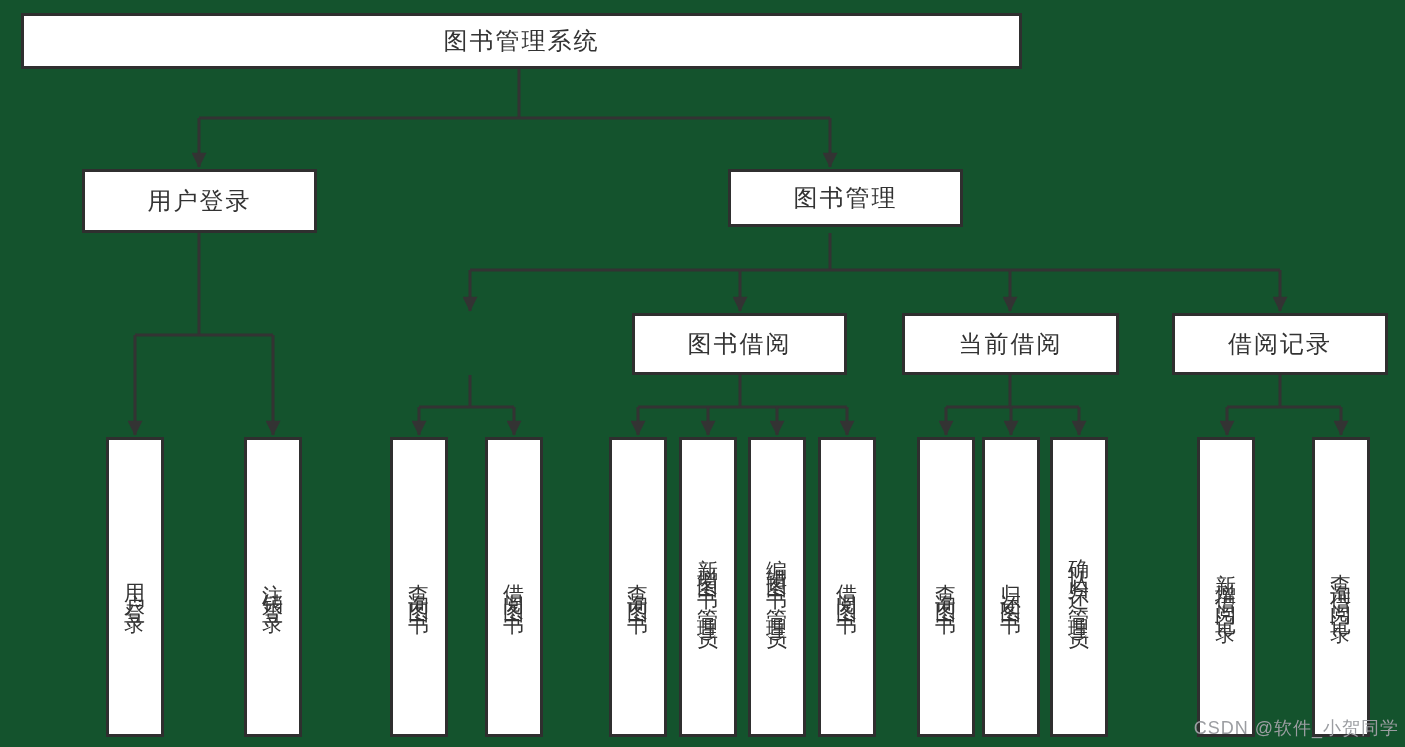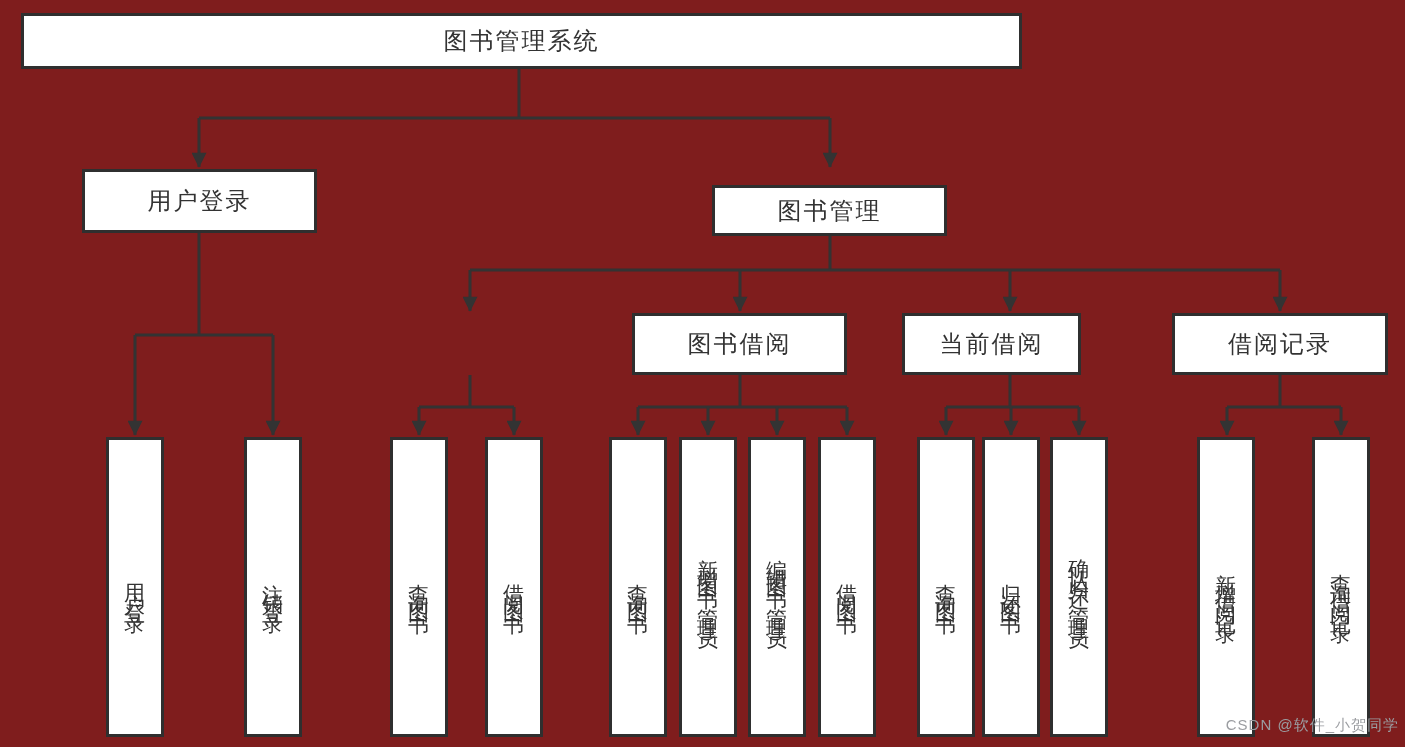--- a/index.html
+++ b/index.html
@@ -1,20 +1,20 @@
 <!DOCTYPE html>
 <html><head>
 <meta charset="utf-8">
 <style>
   html, body { margin: 0; padding: 0; background: #ffffff; }
   .canvas {
     position: relative;
     width: 1405px;
     height: 747px;
-    background: #7f1d1d;
+    background: #14532d;
     font-family: "Liberation Sans", sans-serif;
     overflow: hidden;
   }
   svg.connectors {
     position: absolute;
     left: 0; top: 0;
     width: 1405px; height: 747px;
   }
   svg.connectors path.line {
     stroke: #333333;
@@ -41,21 +41,21 @@
     text-orientation: mixed;
     font-size: 21px;
     line-height: 1;
     letter-spacing: 10px;
     white-space: nowrap;
   }
   .watermark {
     position: absolute;
     right: 6px;
     top: 716px;
-    font-size: 15px;
+    font-size: 18px;
     letter-spacing: 1px;
     color: #9b9da1;
     white-space: nowrap;
   }
 </style>
 </head>
 <body>
 
 <div class="canvas">
 
@@ -121,28 +121,28 @@
     </g>
   </svg>
 
   <div class="node h" style="left:21px; top:13px; width:1001px; height:56px;">
     <span class="lbl">图书管理系统</span>
   </div>
 
   <div class="node h" style="left:82px; top:169px; width:235px; height:64px;">
     <span class="lbl">用户登录</span>
   </div>
-  <div class="node h" style="left:712px; top:169px; width:235px; height:51px;margin-top:16px;">
+  <div class="node h" style="left:728px; top:169px; width:235px; height:58px;">
     <span class="lbl">图书管理</span>
   </div>
 
   <div class="node h" style="left:632px; top:313px; width:215px; height:62px;text-align:center;">
     <span class="lbl">图书借阅</span>
   </div>
-  <div class="node h" style="left:902px; top:313px; width:179px; height:62px;">
+  <div class="node h" style="left:902px; top:313px; width:217px; height:62px;">
     <span class="lbl">当前借阅</span>
   </div>
   <div class="node h" style="left:1172px; top:313px; width:216px; height:62px;text-align:center;">
     <span class="lbl">借阅记录</span>
   </div>
 
   <div class="node v" style="left:106px; top:437px; width:58px; height:300px;">
     <span class="lbl">用户登录</span>
   </div>
   <div class="node v" style="left:244px; top:437px; width:58px; height:300px;">

